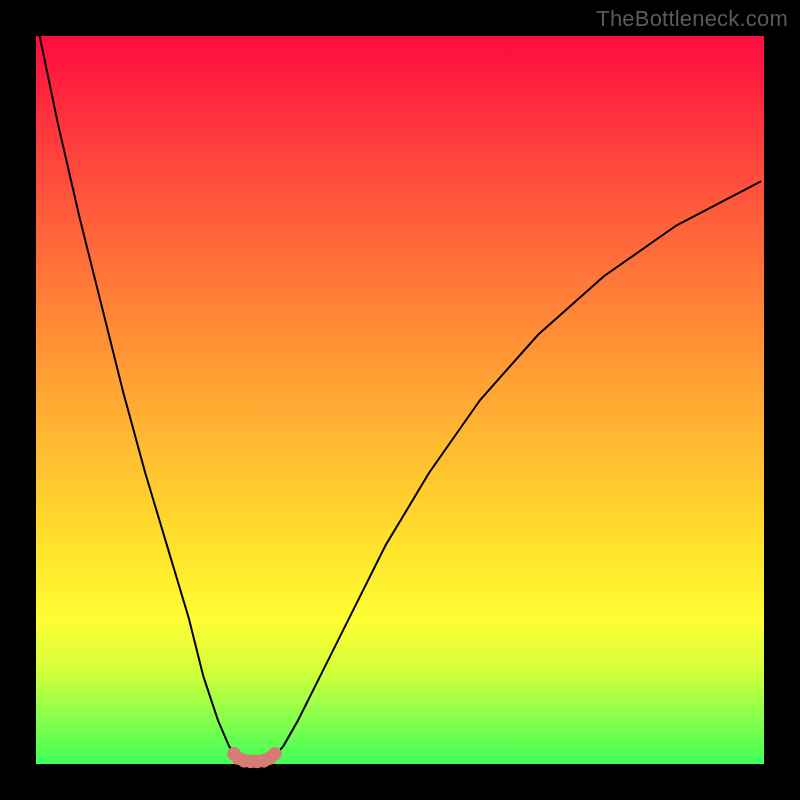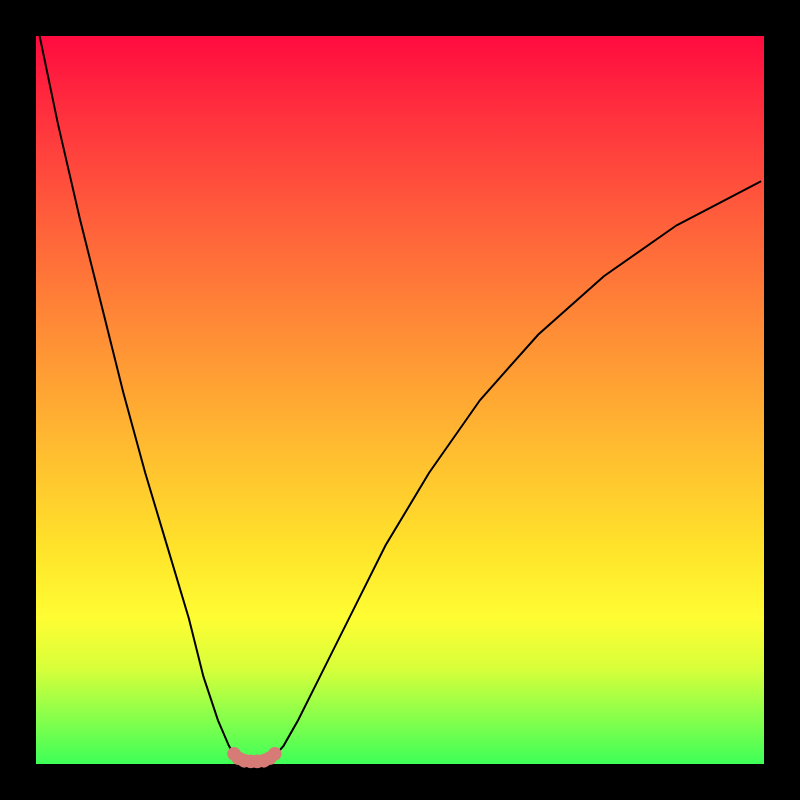--- a/index.html
+++ b/index.html
@@ -55,20 +55,21 @@
     top: 0;
     width: 728px;
     height: 728px;
     overflow: visible;
   }
 </style>
 </head>
 <body>
 
 <div class="frame">
+  <div class="watermark">TheBottleneck.com</div>
   <div class="plot-area">
     <svg class="plot" viewBox="0 0 100 100" preserveAspectRatio="none">
       <g>
           <path d="M0.500 0.000 L3.000 12.000 L6.000 25.000 L9.000 37.000 L12.000 49.000 L15.000 60.000 L18.000 70.000 L21.000 80.000 L23.000 88.000 L25.000 94.000 L26.500 97.500 L27.500 99.200" fill="none" stroke="#000000" stroke-width="2" stroke-linecap="round" vector-effect="non-scaling-stroke"></path>
         </g>
       <g>
           <path d="M32.500 99.200 L34.000 97.500 L36.000 94.000 L39.000 88.000 L43.000 80.000 L48.000 70.000 L54.000 60.000 L61.000 50.000 L69.000 41.000 L78.000 33.000 L88.000 26.000 L99.500 20.000" fill="none" stroke="#000000" stroke-width="2" stroke-linecap="round" vector-effect="non-scaling-stroke"></path>
         </g>
       <g>
           <path d="M27.200 98.600 L27.800 99.200 L28.600 99.550 L29.500 99.650 L30.400 99.650 L31.300 99.550 L32.100 99.200 L32.800 98.600" fill="none" stroke="#d77b77" stroke-width="1.9" stroke-linecap="round" stroke-linejoin="round" vector-effect="non-scaling-stroke"></path>

